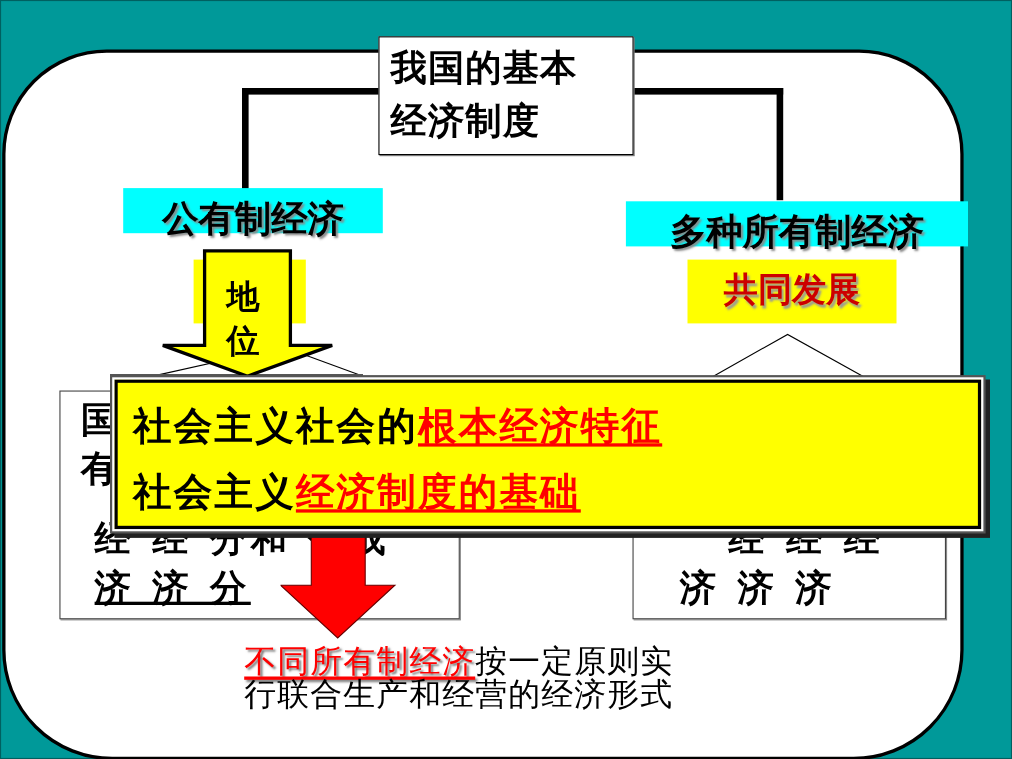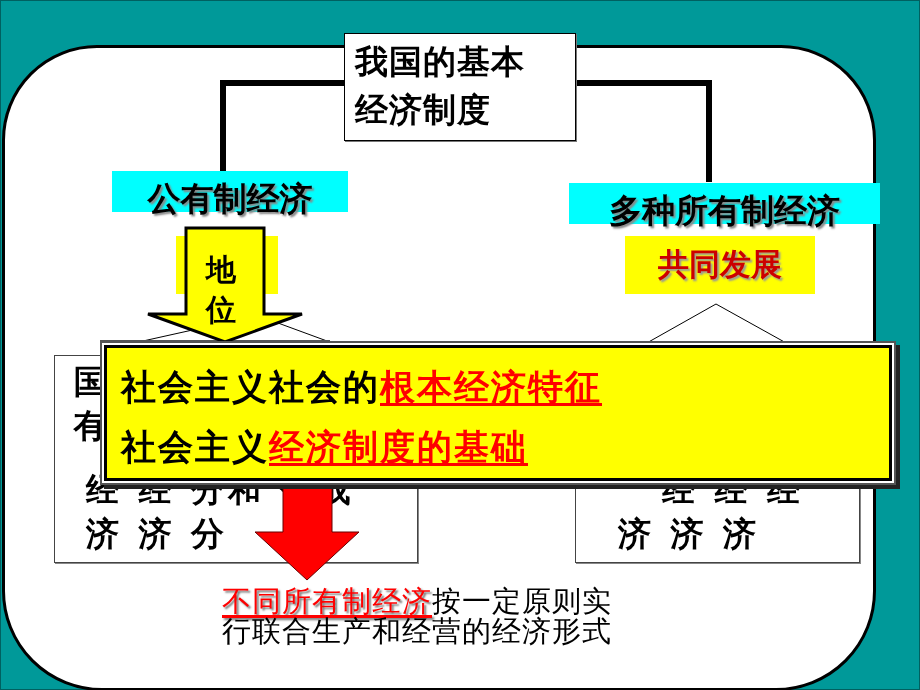--- a/index.html
+++ b/index.html
@@ -80,21 +80,21 @@
   <polyline points="645,344 716,304 788,344" fill="none" stroke="#000" stroke-width="1"></polyline>
   <line x1="100" y1="341" x2="330" y2="341" stroke="#555" stroke-width="2"></line>
 </svg>
 
 <div class="abs outline-box" style="left:54px;top:355px;width:362px;height:206px;"></div>
 <div class="abs col-text" style="left:70px;top:360px;width:40px;">
   <div>国</div>
   <div>有</div>
 </div>
 <div class="abs col-text" style="left:86px;top:468px;text-align:left;letter-spacing:4px;">经 经 分和   体成</div>
-<div class="abs col-text" style="left:86px;top:512px;text-align:left;letter-spacing:4px;">济 济 分</div>
+<div class="abs col-text" style="left:86px;top:512px;text-align:left;letter-spacing:4px;text-decoration:underline;">济 济 分</div>
 
 <div class="abs outline-box" style="left:575px;top:355px;width:283px;height:206px;"></div>
 <div class="abs col-text" style="left:618px;top:468px;text-align:left;letter-spacing:4px;margin-left:44px;">经  经  经</div>
 <div class="abs col-text" style="left:618px;top:512px;text-align:right;letter-spacing:4px;">济  济  济</div>
 
 <svg class="abs" style="left:140px;top:226px;" width="170" height="120">
   <polygon points="46,2 124,2 124,88 162,88 85,116 8,88 46,88" fill="#ffff00" stroke="#000" stroke-width="3"></polygon>
 </svg>
 <div class="abs bold" style="left:206px;top:250px;font-size:30px;color:#000;">地</div>
 <div class="abs bold" style="left:206px;top:290px;font-size:30px;color:#000;">位</div>

